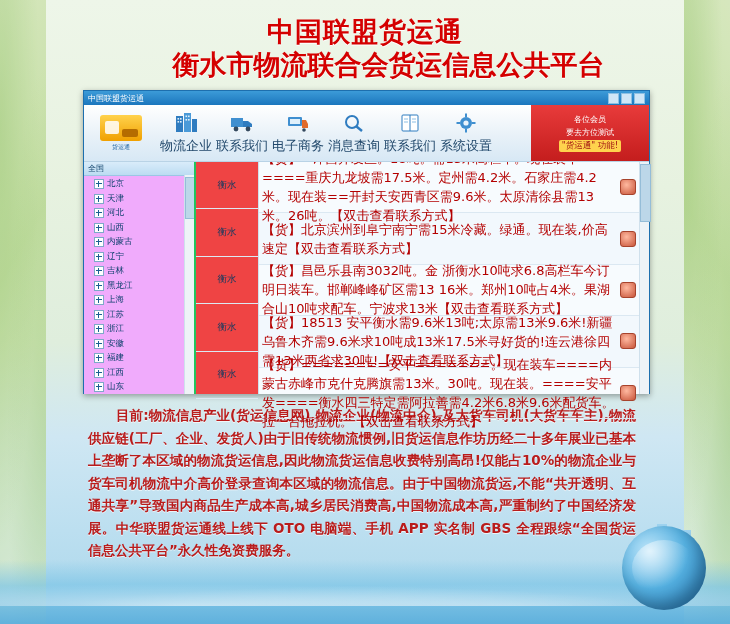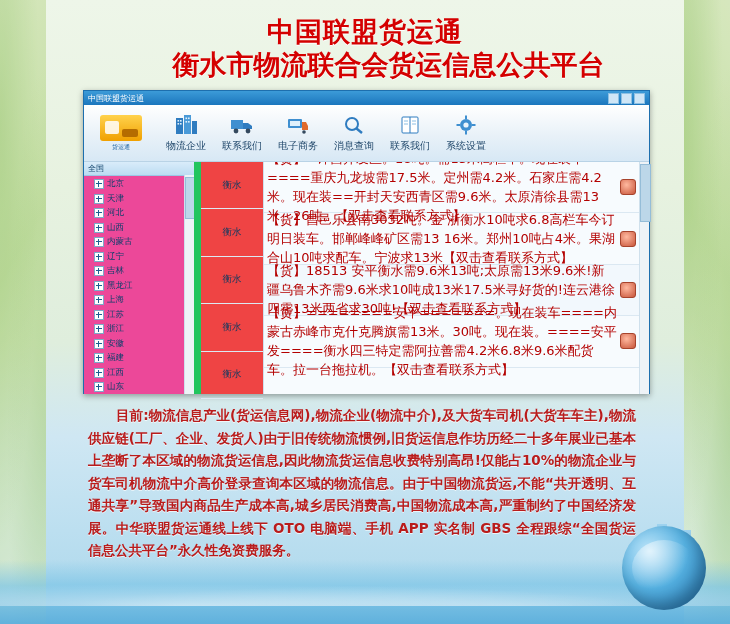--- a/index.html
+++ b/index.html
@@ -51,30 +51,30 @@
   .logo{width:74px;display:flex;flex-direction:column;align-items:center;justify-content:center;}
   .logo .mark{width:42px;height:26px;background:linear-gradient(180deg,#ffd24d,#f0a000);
     border-radius:3px;position:relative;}
   .logo .mark:before{content:"";position:absolute;left:5px;top:6px;width:14px;height:13px;background:#fff;opacity:.85;border-radius:2px;}
   .logo .mark:after{content:"";position:absolute;right:4px;bottom:4px;width:16px;height:8px;background:#b56c00;border-radius:2px;}
   .logo .ltext{font-size:6px;color:#2a6ca8;margin-top:2px;font-family:"DejaVu Sans",sans-serif;}
 
   .tbitems{display:flex;align-items:center;gap:0;flex:1;}
   .tbitem{width:56px;display:flex;flex-direction:column;align-items:center;justify-content:center;gap:3px;cursor:default;}
   .tbicon{width:26px;height:22px;display:block;}
-  .tblabel{font-size:10px;color:#21486b;font-family:"DejaVu Sans",sans-serif;white-space:nowrap;}
+  .tblabel{font-size:13px;color:#21486b;font-family:"DejaVu Sans",sans-serif;white-space:nowrap;}
 
   .promo{width:118px;background:linear-gradient(180deg,#e83b3b 0%,#c41d1d 100%);
     color:#fff;display:flex;flex-direction:column;align-items:center;justify-content:center;gap:2px;}
   .promo .p1{font-size:8px;font-family:"DejaVu Sans",sans-serif;}
   .promo .p2{font-size:8px;font-family:"DejaVu Sans",sans-serif;}
   .promo .p3{font-size:8.5px;font-family:"DejaVu Sans",sans-serif;background:#ffd24d;color:#a11212;padding:0 3px;border-radius:2px;}
 
   .body{display:flex;height:232px;}
-  .sidebar{width:110px;background:#ec4899;border-right:7px solid #22c55e;position:relative;overflow:hidden;}
+  .sidebar{width:110px;background:#f0abfc;border-right:2px solid #22c55e;position:relative;overflow:hidden;}
   .side-head{height:13px;background:linear-gradient(180deg,#d9ecfa,#bcdcf2);border-bottom:1px solid #9cc6e4;
     display:flex;align-items:center;padding-left:4px;font-size:8px;color:#17486f;font-family:"DejaVu Sans",sans-serif;}
   .side-list{padding:1px 0 0 0;text-align:right;}
   .side-row{height:14.5px;display:flex;align-items:center;padding-left:10px;font-size:8.5px;color:#123;
     font-family:"DejaVu Sans",sans-serif;}
   .side-row .plus{width:8px;height:8px;border:1px solid #7ea9c8;background:#fff;margin-right:3px;
     position:relative;flex:0 0 auto;}
   .side-row .plus:before{content:"";position:absolute;left:1px;top:3px;width:6px;height:1px;background:#1b5f92;}
   .side-row .plus:after{content:"";position:absolute;left:3px;top:1px;width:1px;height:6px;background:#1b5f92;}
   .side-row .nm{color:#0a3f6b;}
@@ -219,20 +219,25 @@
               <rect x="12" y="17" width="2" height="3.5"></rect>
               <rect x="3.5" y="10" width="3.5" height="2"></rect>
               <rect x="19" y="10" width="3.5" height="2"></rect>
             </g>
         </svg>
         <span class="tblabel">系统设置</span>
       </div>
 
     </div>
 
+    <div class="promo">
+      <div class="p1">各位会员</div>
+      <div class="p2">要去方位测试</div>
+      <div class="p3">"货运通" 功能!</div>
+    </div>
   </div>
 
   <div class="body">
 
     <div class="sidebar">
       <div class="side-head">全国</div>
       <div class="side-list">
         <div class="side-row">
             <span class="plus"></span>
             <span class="nm">北京</span>
@@ -307,20 +312,24 @@
         <div class="citycell">衡水</div>
         <div class="citycell">衡水</div>
         <div class="citycell">衡水</div>
       </div>
 
       <div class="rows">
         <div class="row">
           <div class="rtext">【货】=许昌开发区。18吨。需13米高栏车。现在装车====重庆九龙坡需17.5米。定州需4.2米。石家庄需4.2米。现在装==开封天安西青区需9.6米。太原清徐县需13米。26吨。【双击查看联系方式】</div>
           <div class="rbtn"></div>
         </div>
+        <div class="row alt">
+          <div class="rtext">【货】北京滨州到阜宁南宁需15米冷藏。绿通。现在装,价高速定【双击查看联系方式】</div>
+          <div class="rbtn"></div>
+        </div>
         <div class="row">
           <div class="rtext">【货】昌邑乐县南3032吨。金 浙衡水10吨求6.8高栏车今订明日装车。邯郸峰峰矿区需13 16米。郑州10吨占4米。果湖合山10吨求配车。宁波求13米【双击查看联系方式】</div>
           <div class="rbtn"></div>
         </div>
         <div class="row alt">
           <div class="rtext">【货】18513 安平衡水需9.6米13吨;太原需13米9.6米!新疆乌鲁木齐需9.6米求10吨成13米17.5米寻好货的!连云港徐四需13米两省求30吨!【双击查看联系方式】</div>
           <div class="rbtn"></div>
         </div>
         <div class="row">
           <div class="rtext">【货】========安平=======。现在装车====内蒙古赤峰市克什克腾旗需13米。30吨。现在装。====安平发====衡水四三特定需阿拉善需4.2米6.8米9.6米配货车。拉一台拖拉机。【双击查看联系方式】</div>

